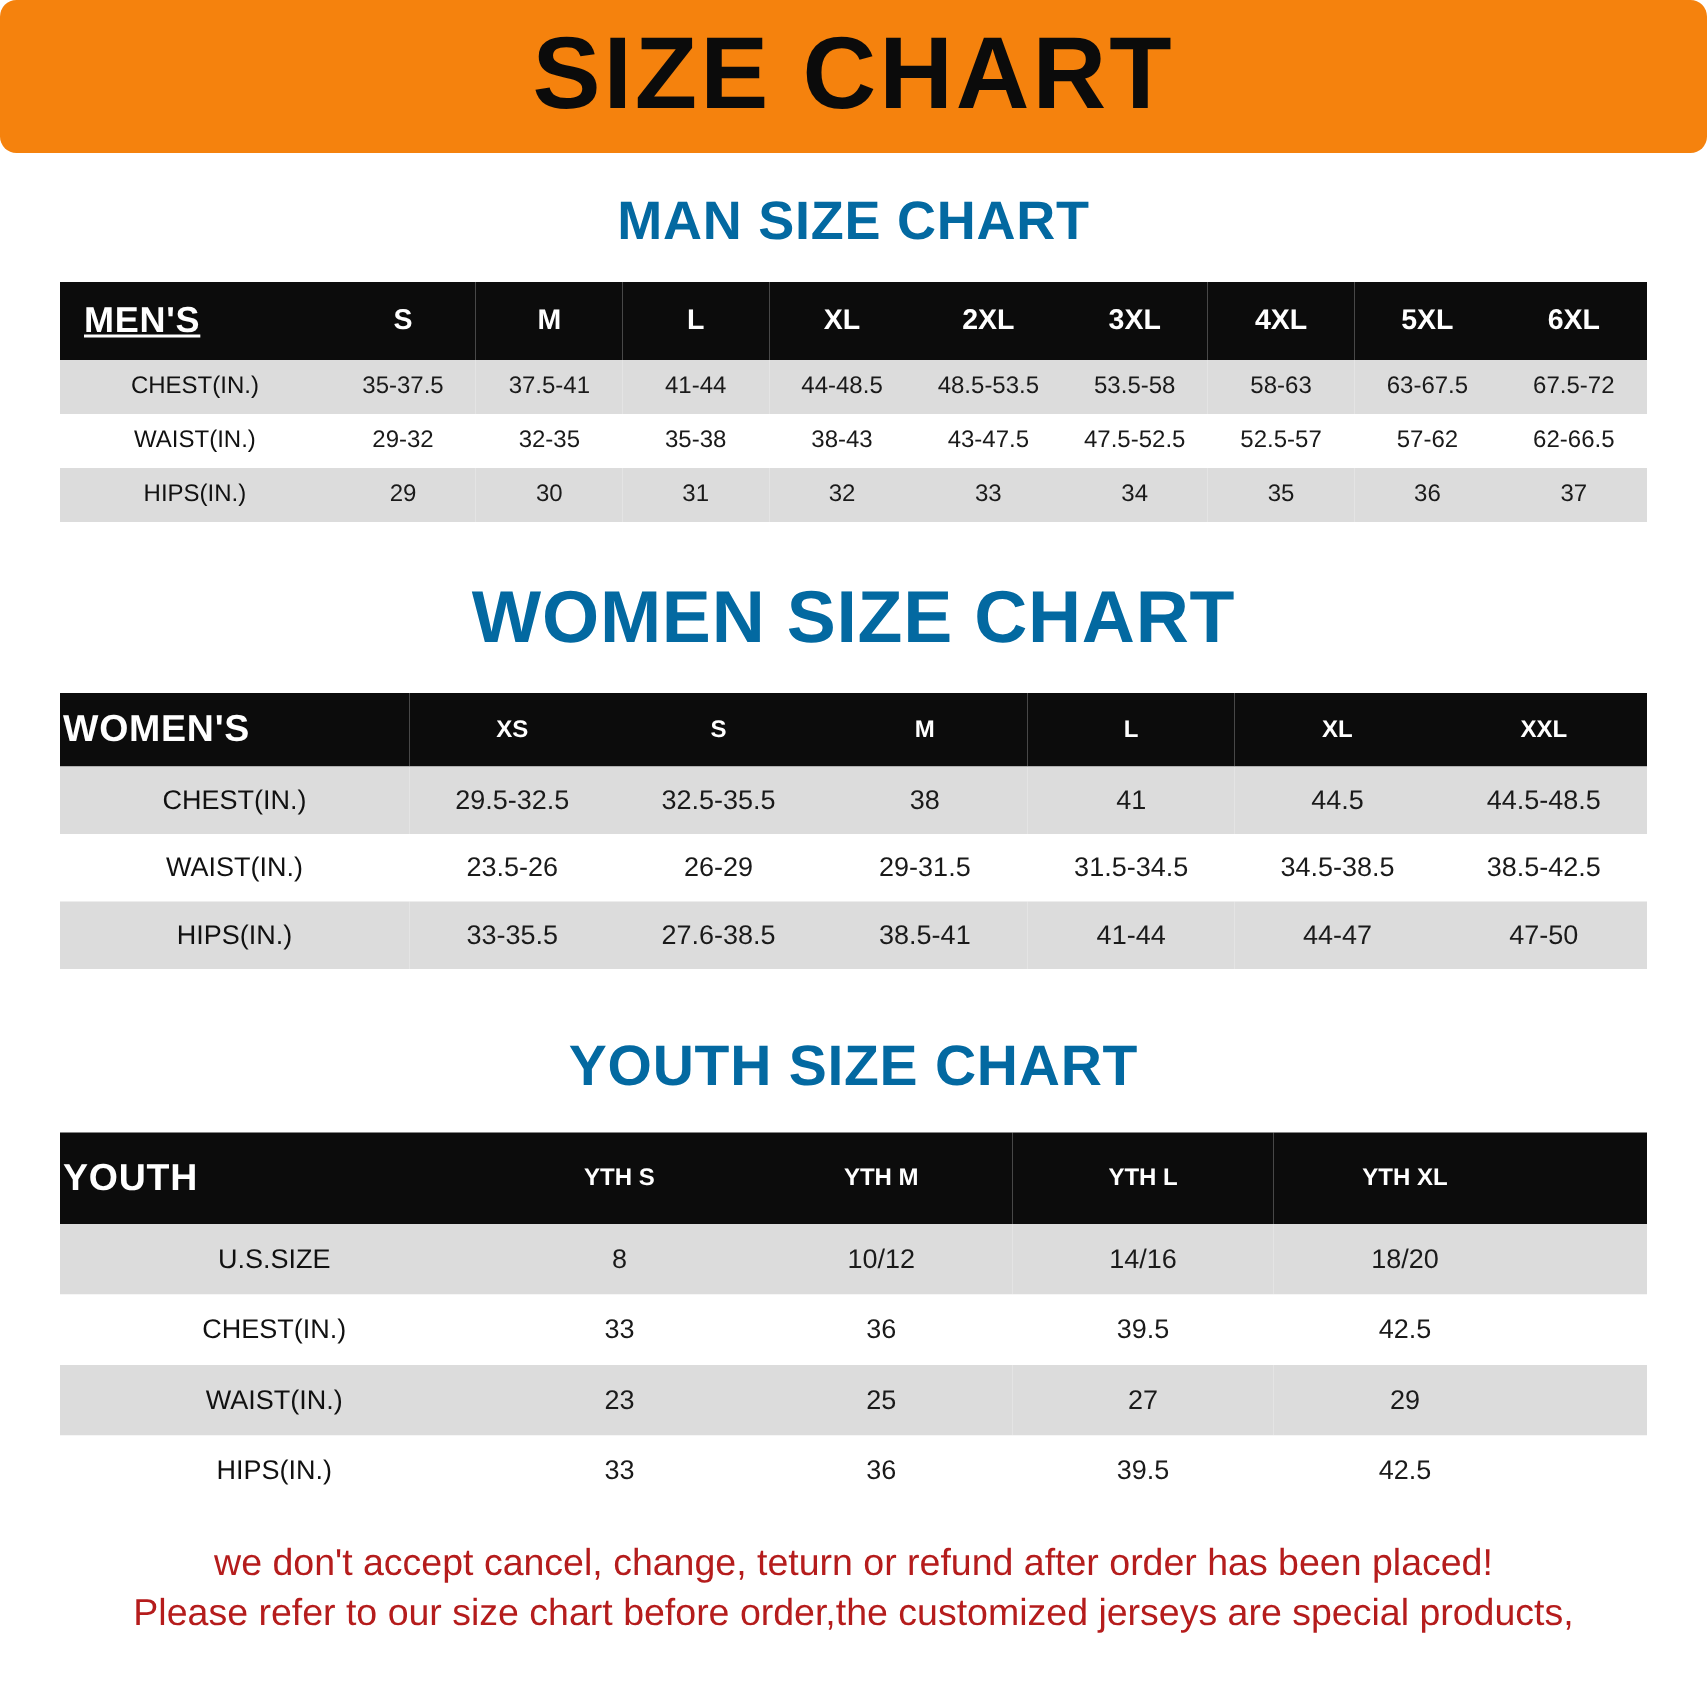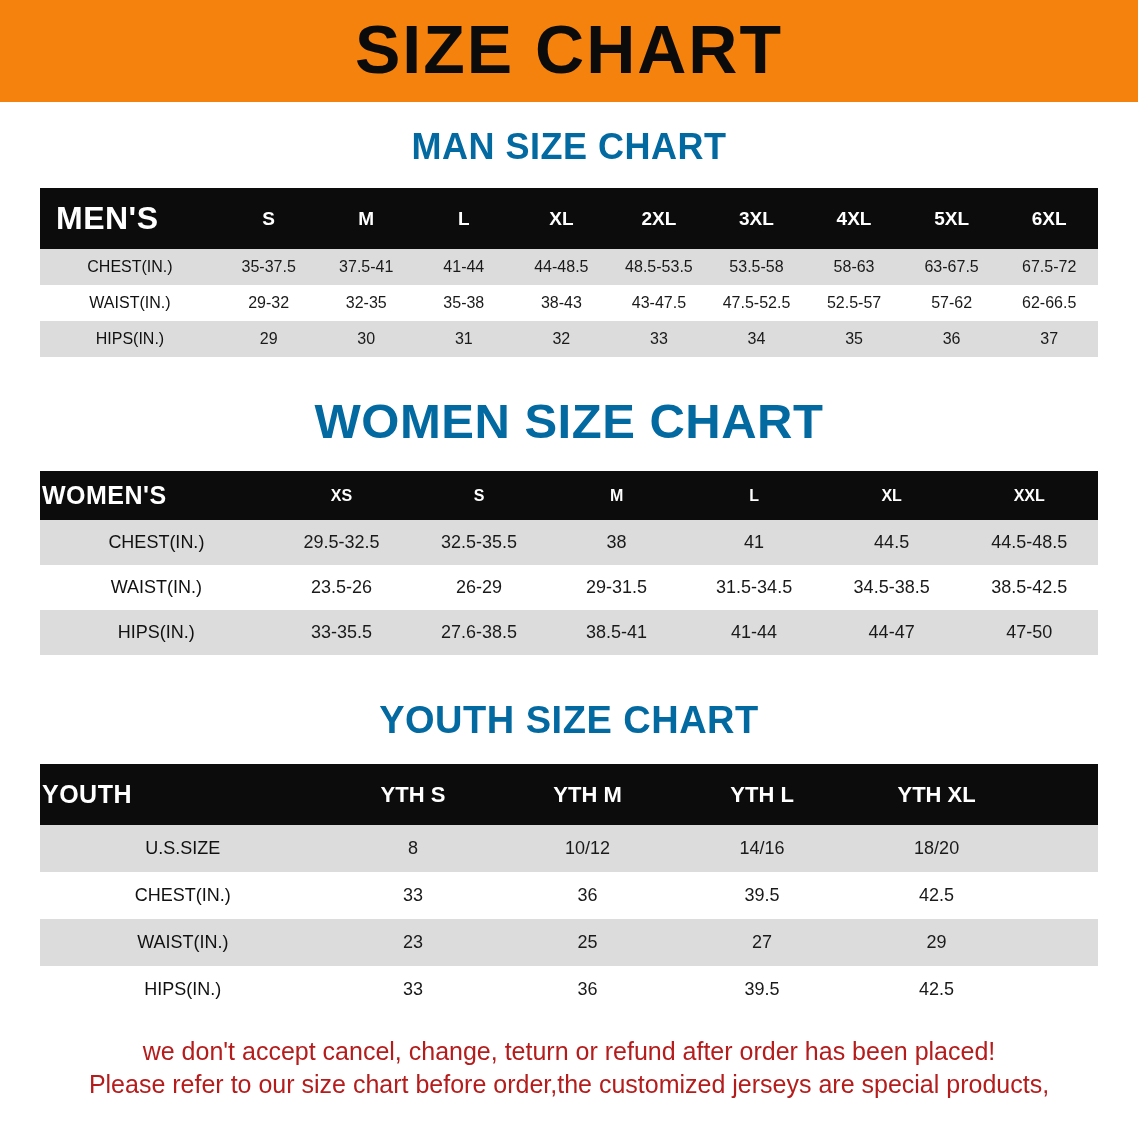--- a/index.html
+++ b/index.html
@@ -15,20 +15,21 @@
     position: relative;
     overflow: hidden;
   }
   
   .banner {
     height: 102px;
     background: #f5820d;
     display: flex;
     align-items: center;
     justify-content: center;
+    border-radius: 11px;
   }
   .banner-title {
     font-family: "Liberation Sans", sans-serif;
     font-weight: bold;
     font-size: 68px;
     letter-spacing: 2px;
     color: #0b0b0b;
     line-height: 1;
     padding-bottom: 4px;
   }
@@ -78,31 +79,31 @@
   table.sz tbody td.rowlabel {
     text-align: center;
     font-size: 17px;
     color: #111;
   }
   table.sz tbody tr.alt  { background: #dcdcdc; }
   table.sz tbody tr.base { background: #ffffff; }
 
   
   #men-table thead th { font-size: 19px; }
-  #men-table thead th.rowlabel { font-size: 32px; }
+  #men-table thead th.rowlabel { font-size: 24px; text-decoration: underline; }
   #men-table tbody td { font-size: 16px; }
 
   
   #women-table thead th { font-size: 16px; }
   #women-table thead th.rowlabel { font-size: 25px; }
   #women-table thead th { padding: 10px 2px; }
   #women-table tbody td { font-size: 18px; padding: 12px 2px; }
 
   
-  #youth-table thead th { font-size: 22px; }
+  #youth-table thead th { font-size: 16px; }
   #youth-table thead th.rowlabel { font-size: 25px; }
   #youth-table thead th { padding: 16px 2px; }
   #youth-table tbody td { font-size: 18px; padding: 13px 2px; }
 
   
   .note {
     margin-top: 22px;
     padding: 0 34px;
     text-align: center;
     color: #b51c1c;

